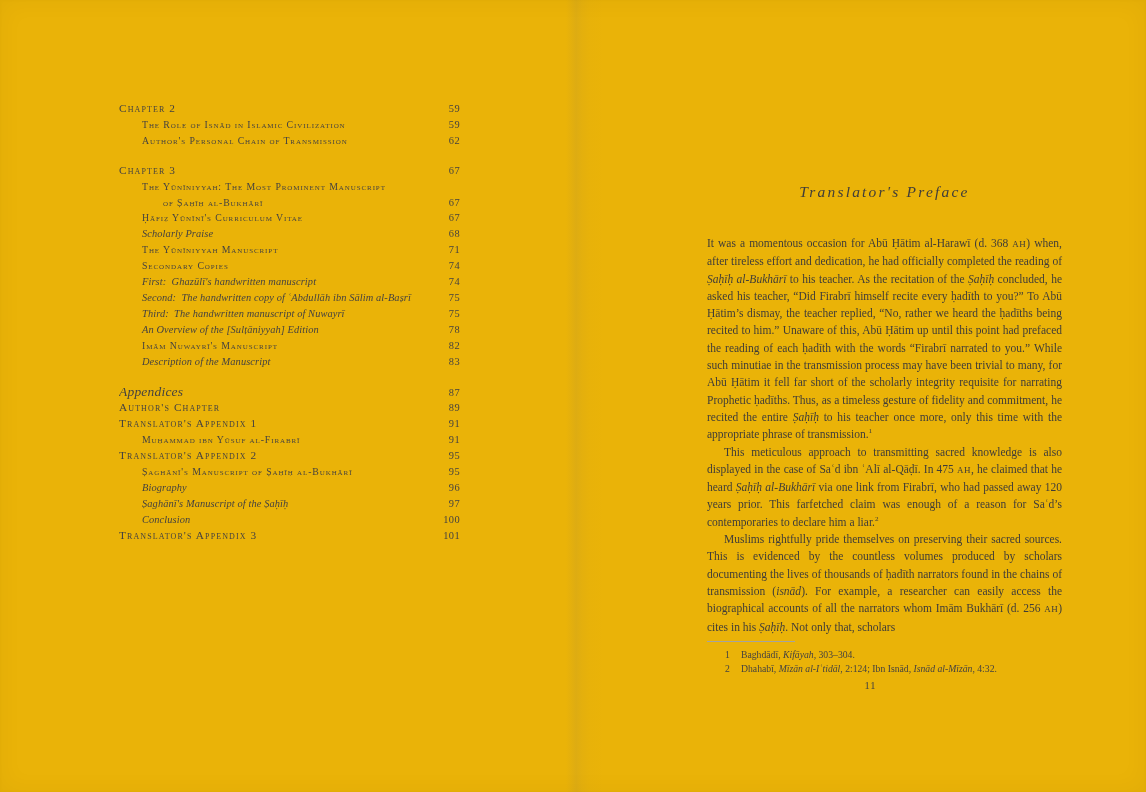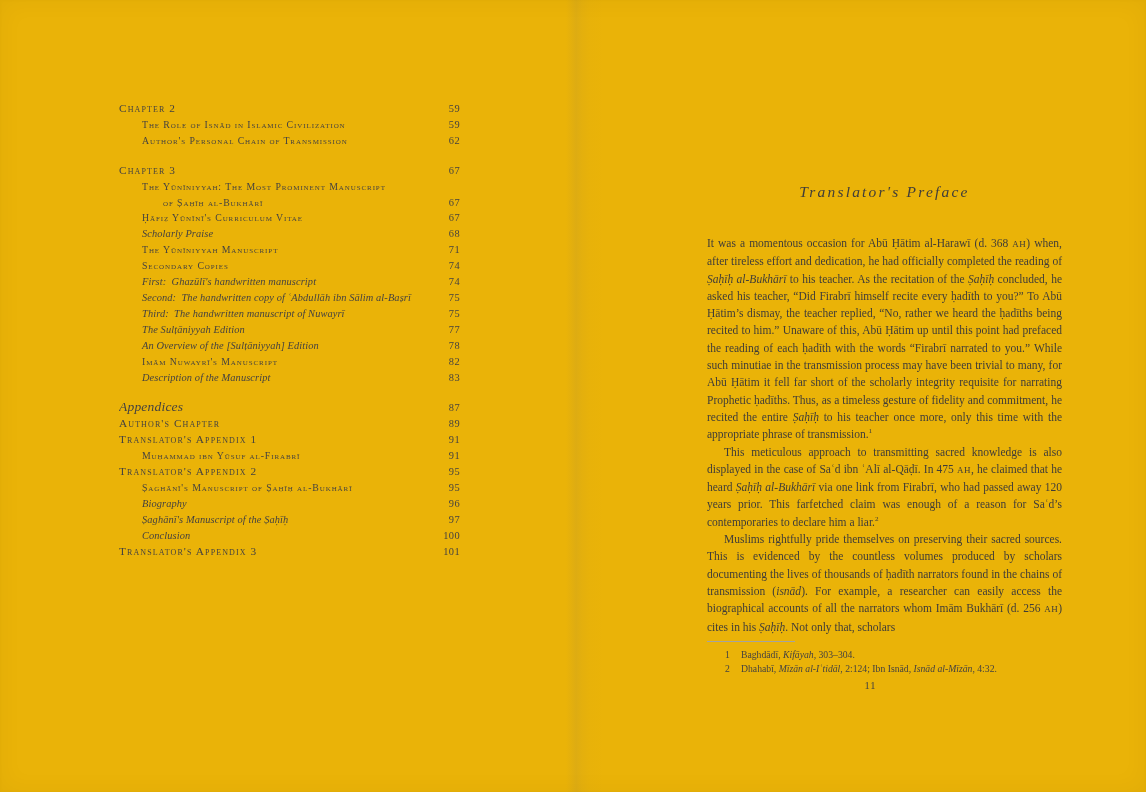--- a/index.html
+++ b/index.html
@@ -185,24 +185,20 @@
     <span class="lbl">First: Ghazūlī's handwritten manuscript</span>
     <span class="pg">74</span>
   </div>
         <div class="toc-row lvl1 italic">
     <span class="lbl">Second: The handwritten copy of ʿAbdullāh ibn Sālim al-Baṣrī</span>
     <span class="pg">75</span>
   </div>
         <div class="toc-row lvl1 italic">
     <span class="lbl">Third: The handwritten manuscript of Nuwayrī</span>
     <span class="pg">75</span>
-  </div>
-        <div class="toc-row lvl1 italic">
-    <span class="lbl">The Sulṭāniyyah Edition</span>
-    <span class="pg">77</span>
   </div>
         <div class="toc-row lvl1 italic">
     <span class="lbl">An Overview of the [Sulṭāniyyah] Edition</span>
     <span class="pg">78</span>
   </div>
         <div class="toc-row lvl1 smallcaps">
     <span class="lbl">Imām Nuwayrī's Manuscript</span>
     <span class="pg">82</span>
   </div>
         <div class="toc-row lvl1 italic">

